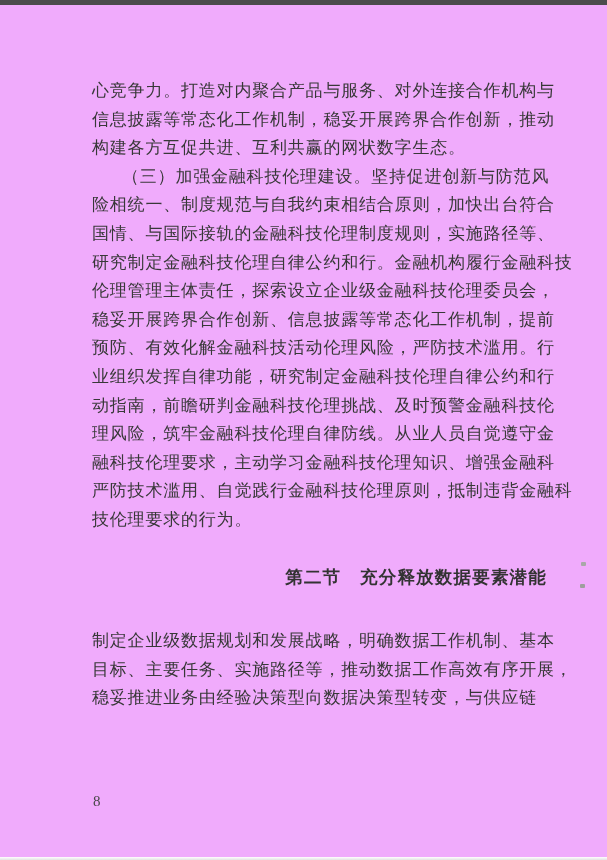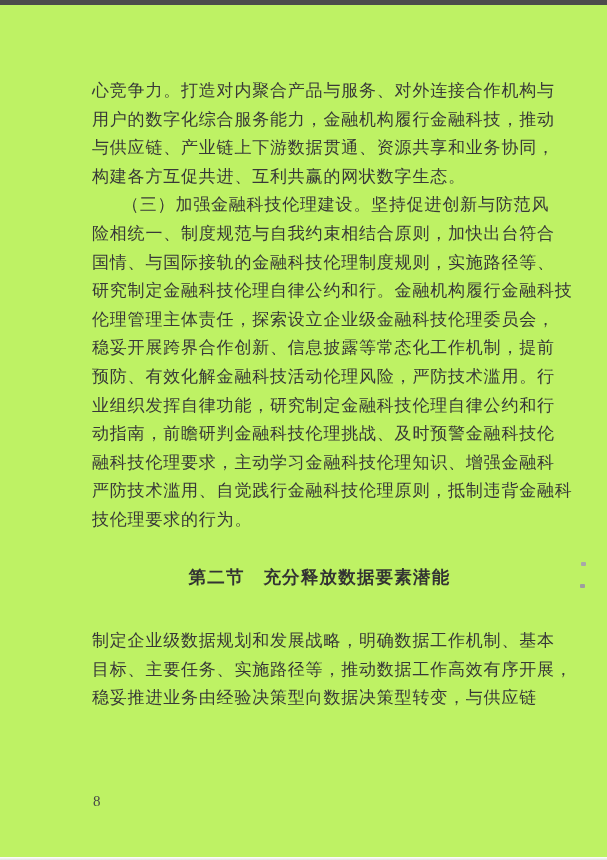--- a/index.html
+++ b/index.html
@@ -7,21 +7,21 @@
     width: 607px;
     height: 860px;
     background: #ffffff;
     overflow: hidden;
     position: relative;
     font-family: "Liberation Serif", "DejaVu Serif", serif;
   }
   .page {
     position: absolute;
     inset: 0;
-    background: #bef264;
+    background: #f0abfc;
   }
   .scan-edge-top {
     position: absolute;
     top: 0; left: 0;
     width: 607px; height: 5px;
     background: #4c4c4c;
   }
   .scan-edge-bottom {
     position: absolute;
     bottom: 0; left: 0;
@@ -40,21 +40,21 @@
   }
   .line {
     height: 28.6px;
     white-space: nowrap;
     text-align: justify;
   }
   .indent { text-indent: 30px; }
   .section-heading {
     margin: 28px 0 36px 0;
     height: 28.6px;
-    text-align: center;
+    text-align: right;
     font-weight: bold;
     font-size: 17.5px;
     letter-spacing: 1.2px;
     color: #333333;
     white-space: nowrap;
   }
   .page-number {
     position: absolute;
     left: 93px;
     top: 793px;
@@ -70,32 +70,32 @@
 </style>
 </head>
 <body>
 
 <div class="page">
 
   <div class="scan-edge-top"></div>
 
   <div class="page-body">
     <div class="line">心竞争力。打造对内聚合产品与服务、对外连接合作机构与</div>
-    <div class="line">用户的数字化综合服务能力，金融机构履行金融科技，推动</div>
-    <div class="line">与供应链、产业链上下游数据贯通、资源共享和业务协同，</div>
+    <div class="line">信息披露等常态化工作机制，稳妥开展跨界合作创新，推动</div>
     <div class="line">构建各方互促共进、互利共赢的网状数字生态。</div>
     <div class="line indent">（三）加强金融科技伦理建设。坚持促进创新与防范风</div>
     <div class="line">险相统一、制度规范与自我约束相结合原则，加快出台符合</div>
     <div class="line">国情、与国际接轨的金融科技伦理制度规则，实施路径等、</div>
     <div class="line">研究制定金融科技伦理自律公约和行。金融机构履行金融科技</div>
     <div class="line">伦理管理主体责任，探索设立企业级金融科技伦理委员会，</div>
     <div class="line">稳妥开展跨界合作创新、信息披露等常态化工作机制，提前</div>
     <div class="line">预防、有效化解金融科技活动伦理风险，严防技术滥用。行</div>
     <div class="line">业组织发挥自律功能，研究制定金融科技伦理自律公约和行</div>
     <div class="line">动指南，前瞻研判金融科技伦理挑战、及时预警金融科技伦</div>
+    <div class="line">理风险，筑牢金融科技伦理自律防线。从业人员自觉遵守金</div>
     <div class="line">融科技伦理要求，主动学习金融科技伦理知识、增强金融科</div>
     <div class="line">严防技术滥用、自觉践行金融科技伦理原则，抵制违背金融科</div>
     <div class="line">技伦理要求的行为。</div>
 
     <div class="section-heading">第二节　充分释放数据要素潜能</div>
 
     <div class="line">制定企业级数据规划和发展战略，明确数据工作机制、基本</div>
     <div class="line">目标、主要任务、实施路径等，推动数据工作高效有序开展，</div>
     <div class="line">稳妥推进业务由经验决策型向数据决策型转变，与供应链</div>
   </div>

